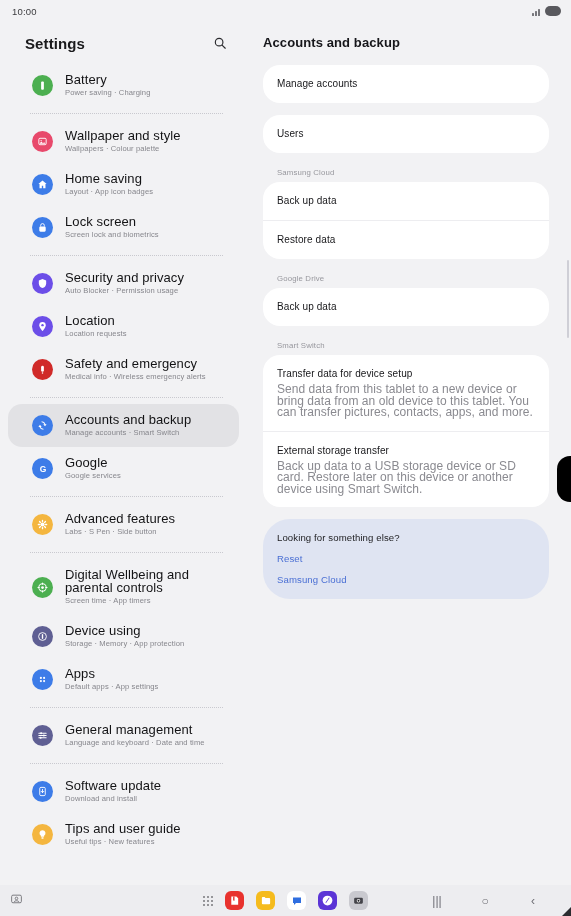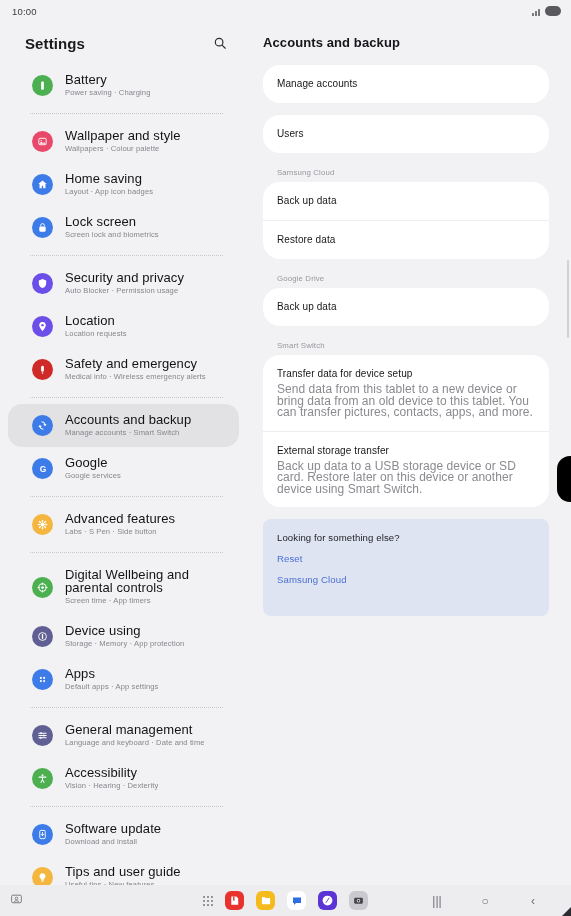--- a/index.html
+++ b/index.html
@@ -80,21 +80,21 @@
   .card {
     background: #ffffff; border-radius: 17px;
     overflow: hidden; margin-bottom: 12px;
   }
   .row { padding: 12px 14px; cursor: pointer; }
   .row + .row { border-top: 1px solid #ededf0; }
   .row-title { font-size: 10px; color: #17171a; line-height: 14px; letter-spacing: .1px; }
   .row-desc { font-size: 12px; color: #8a8a90; line-height: 11.5px; margin-top: 3px; letter-spacing: .05px; }
   .grp-label { font-size: 7.8px; color: #97979d; padding: 3px 0 5px 14px; letter-spacing: .15px; }
 
-  .hint-card { background: #dfe4f2; border-radius: 8px; padding: 13px 14px 31px; margin-top: 6px; }
+  .hint-card { background: #dfe4f2; border-radius: 27px; padding: 13px 14px 14px; margin-top: 6px; }
   .hint-q { font-size: 9.6px; color: #1d1d20; letter-spacing: .1px; }
   .hint-link { font-size: 9.6px; color: #4a6fd4; margin-top: 10px; cursor: pointer; letter-spacing: .1px; }
 
   .vscroll { position: absolute; right: 2px; top: 0; width: 2px; background: #cfcfd6; border-radius: 1px; }
   .edge-blob {
     position: absolute; right: -12px; top: 434px;
     width: 26px; height: 46px; border-radius: 13px; background: #000;
   }
 
   
@@ -315,32 +315,20 @@
                   <path d="M4 7h16M4 12h16M4 17h16"></path>
                 </g>
                 <circle cx="9" cy="7" r="2.2"></circle>
                 <circle cx="15" cy="12" r="2.2"></circle>
                 <circle cx="8" cy="17" r="2.2"></circle>
               </svg>
             </span>
             <span class="s-txt">
               <span class="s-label" style="display:block">General management</span>
               <span class="s-sub" style="display:block">Language and keyboard  ·  Date and time</span>
-            </span>
-          </div>
-          <div class="s-item">
-            <span class="s-ico" style="background:#4caf50">
-              <svg width="11" height="11" viewBox="0 0 24 24" fill="#fff">
-                <circle cx="12" cy="5" r="2.2"></circle>
-                <path d="M4.5 9h15M12 8.5v6M12 14.5l-3.5 6M12 14.5l3.5 6" fill="none" stroke="#fff" stroke-width="2.2" stroke-linecap="round"></path>
-              </svg>
-            </span>
-            <span class="s-txt">
-              <span class="s-label" style="display:block">Accessibility</span>
-              <span class="s-sub" style="display:block">Vision  ·  Hearing  ·  Dexterity</span>
             </span>
           </div>
           <div class="s-div"></div>
           <div class="s-item">
             <span class="s-ico" style="background:#3d7ce8">
               <svg width="11" height="11" viewBox="0 0 24 24" fill="#fff">
                 <rect x="6" y="3" width="12" height="18" rx="2.5" fill="none" stroke="#fff" stroke-width="2"></rect>
                 <path d="M12 7.5v7M9 11.5l3 3 3-3" fill="none" stroke="#fff" stroke-width="2" stroke-linecap="round"></path>
               </svg>
             </span>

